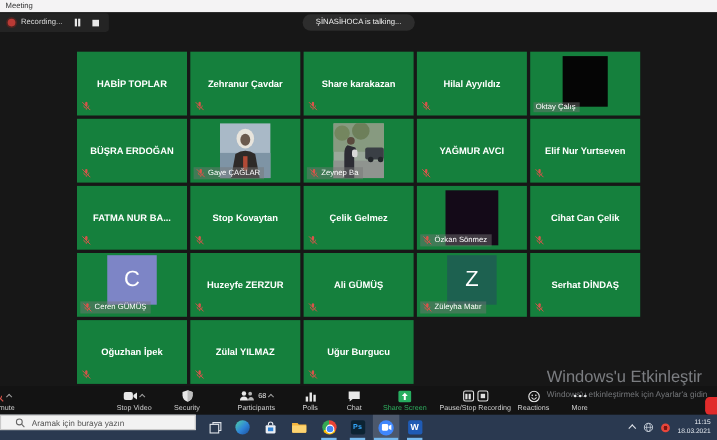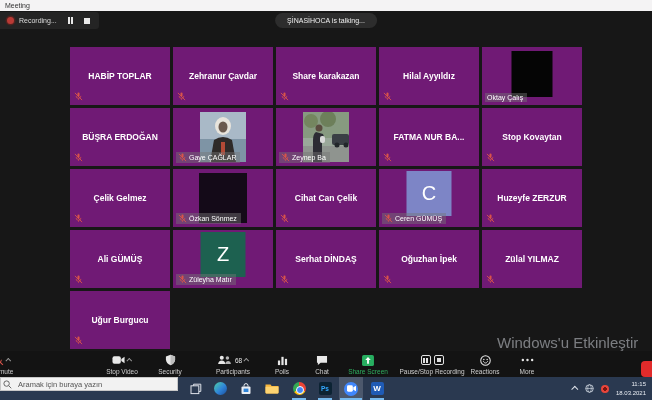--- a/index.html
+++ b/index.html
@@ -19,21 +19,21 @@
   .pauseglyph i { width:1.8px; height:7px; background:#e8e8e8; display:block; }
   .stopglyph { width:6px; height:6px; background:#e8e8e8; margin-left:6px; }
 
   
   .banner { position:absolute; top:13px; left:50%; transform:translateX(-50%); background:#2d2d2d;
             border-radius:9px; padding:4px 12px; font-size:7px; color:#f0f0f0; z-index:4; white-space:nowrap; }
 
   
   .grid { position:absolute; left:70px; top:47px; display:grid; grid-template-columns:repeat(5,100px);
           grid-auto-rows:58px; gap:3px; }
-  .tile { position:relative; background:#701a75; overflow:hidden; }
+  .tile { position:relative; background:#15803d; overflow:hidden; }
   .tname { position:absolute; inset:0; display:flex; align-items:center; justify-content:center;
            font-size:8.5px; font-weight:bold; color:#fff; text-align:center; padding:0 4px; }
   .mic-corner { position:absolute; left:4px; bottom:4px; width:9px; height:9px; }
   .mic-corner svg, .tlabel svg.mic { width:9px; height:9px; display:block; }
   .tlabel { position:absolute; left:3px; bottom:3px; display:inline-flex; align-items:center; gap:2px;
             background:rgba(118,118,118,0.45); padding:1px 4px 1px 2px; font-size:7px; color:#fff;
             white-space:nowrap; max-width:96px; overflow:hidden; }
   .avatar { position:absolute; left:50%; top:2px; transform:translateX(-50%); width:45px; height:45px;
             display:flex; align-items:center; justify-content:center; color:#fff; font-size:20px; }
   .media { position:absolute; left:50%; top:4px; transform:translateX(-50%); }
@@ -56,21 +56,21 @@
   .rec-sq { width:10px; height:10px; border:1px solid #e0e0e0; border-radius:2px; display:inline-flex;
             align-items:center; justify-content:center; gap:1.5px; }
   .rec-sq .pbar { width:1.5px; height:5px; background:#e0e0e0; display:block; }
   .rec-sq .ssq { width:4px; height:4px; background:#e0e0e0; display:block; }
   .leave-pill { position:absolute; left:641px; top:361px; width:24px; height:16px; background:#e12b2b;
                 border-radius:4px 0 0 4px; z-index:7; }
 
   
   .taskbar { position:absolute; left:0; top:377px; width:652px; height:23px; background:#2a3950; z-index:8; }
   .search { position:absolute; left:0; top:0; width:178px; height:14px; background:#f2f2f2;
-            border:1px solid #c8c8c8; display:flex; align-items:center; padding-left:2px; gap:6px; }
+            border:1px solid #c8c8c8; display:flex; align-items:center; padding-left:13px; gap:6px; }
   .search input { border:0; outline:0; background:transparent; font-size:7.5px; color:#444; width:150px;
                   font-family:"Liberation Sans", sans-serif; }
   .search input::placeholder { color:#555; }
   .app { position:absolute; top:0; width:24px; height:23px; display:flex; align-items:center; justify-content:center; }
   .app.open::after { content:''; position:absolute; bottom:0; left:5px; right:5px; height:2px; background:#76b9ed; }
   .app.active { background:rgba(255,255,255,0.16); }
   .app.active::after { left:1px; right:1px; }
   .ic-edge { width:13px; height:13px; border-radius:50%; background:linear-gradient(135deg,#49c3b1 10%,#2f84d8 55%,#1b4f9b); }
   .ic-chrome { position:relative; width:13px; height:13px; border-radius:50%;
                background:conic-gradient(#ea4335 0 33%, #fbbc05 33% 66%, #34a853 66% 100%); }
@@ -207,20 +207,42 @@
           <svg class="mic" viewBox="0 0 12 12">
             <rect x="4.6" y="0.8" width="2.8" height="5.4" rx="1.4" fill="#d9544a"></rect>
             <path d="M2.8 5.2a3.2 3.2 0 0 0 6.4 0" stroke="#d9544a" stroke-width="1" fill="none"></path>
             <line x1="6" y1="8.6" x2="6" y2="10.4" stroke="#d9544a" stroke-width="1"></line>
             <line x1="1.2" y1="1.2" x2="10.8" y2="10.8" stroke="#d9544a" stroke-width="1.2"></line>
           </svg>
           <span>Zeynep Ba</span>
         </div>
       </div>
       <div class="tile">
+        <div class="tname">YAĞMUR AVCI</div>
+        <span class="mic-corner">
+          <svg class="mic" viewBox="0 0 12 12">
+            <rect x="4.6" y="0.8" width="2.8" height="5.4" rx="1.4" fill="#d9544a"></rect>
+            <path d="M2.8 5.2a3.2 3.2 0 0 0 6.4 0" stroke="#d9544a" stroke-width="1" fill="none"></path>
+            <line x1="6" y1="8.6" x2="6" y2="10.4" stroke="#d9544a" stroke-width="1"></line>
+            <line x1="1.2" y1="1.2" x2="10.8" y2="10.8" stroke="#d9544a" stroke-width="1.2"></line>
+          </svg>
+        </span>
+      </div>
+      <div class="tile">
+        <div class="tname">Elif Nur Yurtseven</div>
+        <span class="mic-corner">
+          <svg class="mic" viewBox="0 0 12 12">
+            <rect x="4.6" y="0.8" width="2.8" height="5.4" rx="1.4" fill="#d9544a"></rect>
+            <path d="M2.8 5.2a3.2 3.2 0 0 0 6.4 0" stroke="#d9544a" stroke-width="1" fill="none"></path>
+            <line x1="6" y1="8.6" x2="6" y2="10.4" stroke="#d9544a" stroke-width="1"></line>
+            <line x1="1.2" y1="1.2" x2="10.8" y2="10.8" stroke="#d9544a" stroke-width="1.2"></line>
+          </svg>
+        </span>
+      </div>
+      <div class="tile">
         <div class="tname">FATMA NUR BA...</div>
         <span class="mic-corner">
           <svg class="mic" viewBox="0 0 12 12">
             <rect x="4.6" y="0.8" width="2.8" height="5.4" rx="1.4" fill="#d9544a"></rect>
             <path d="M2.8 5.2a3.2 3.2 0 0 0 6.4 0" stroke="#d9544a" stroke-width="1" fill="none"></path>
             <line x1="6" y1="8.6" x2="6" y2="10.4" stroke="#d9544a" stroke-width="1"></line>
             <line x1="1.2" y1="1.2" x2="10.8" y2="10.8" stroke="#d9544a" stroke-width="1.2"></line>
           </svg>
         </span>
       </div>
@@ -355,20 +377,21 @@
             <rect x="4.6" y="0.8" width="2.8" height="5.4" rx="1.4" fill="#d9544a"></rect>
             <path d="M2.8 5.2a3.2 3.2 0 0 0 6.4 0" stroke="#d9544a" stroke-width="1" fill="none"></path>
             <line x1="6" y1="8.6" x2="6" y2="10.4" stroke="#d9544a" stroke-width="1"></line>
             <line x1="1.2" y1="1.2" x2="10.8" y2="10.8" stroke="#d9544a" stroke-width="1.2"></line>
           </svg>
         </span>
       </div>
     </div>
 
   <div class="wm1">Windows'u Etkinleştir</div>
+  <div class="wm2">Windows'u etkinleştirmek için Ayarlar'a gidin</div>
 
   <div class="toolbar">
 
     <div class="tb-item" style="left:-32px;width:68px;">
       <div class="tb-ico">
         <svg width="11" height="11" viewBox="0 0 12 12">
           <rect x="4.6" y="0.8" width="2.8" height="5.4" rx="1.4" fill="#d9544a"></rect>
           <path d="M2.8 5.2a3.2 3.2 0 0 0 6.4 0" stroke="#d9544a" stroke-width="1" fill="none"></path>
           <line x1="6" y1="8.6" x2="6" y2="10.4" stroke="#d9544a" stroke-width="1"></line>
           <line x1="1.2" y1="1.2" x2="10.8" y2="10.8" stroke="#d9544a" stroke-width="1.2"></line>

